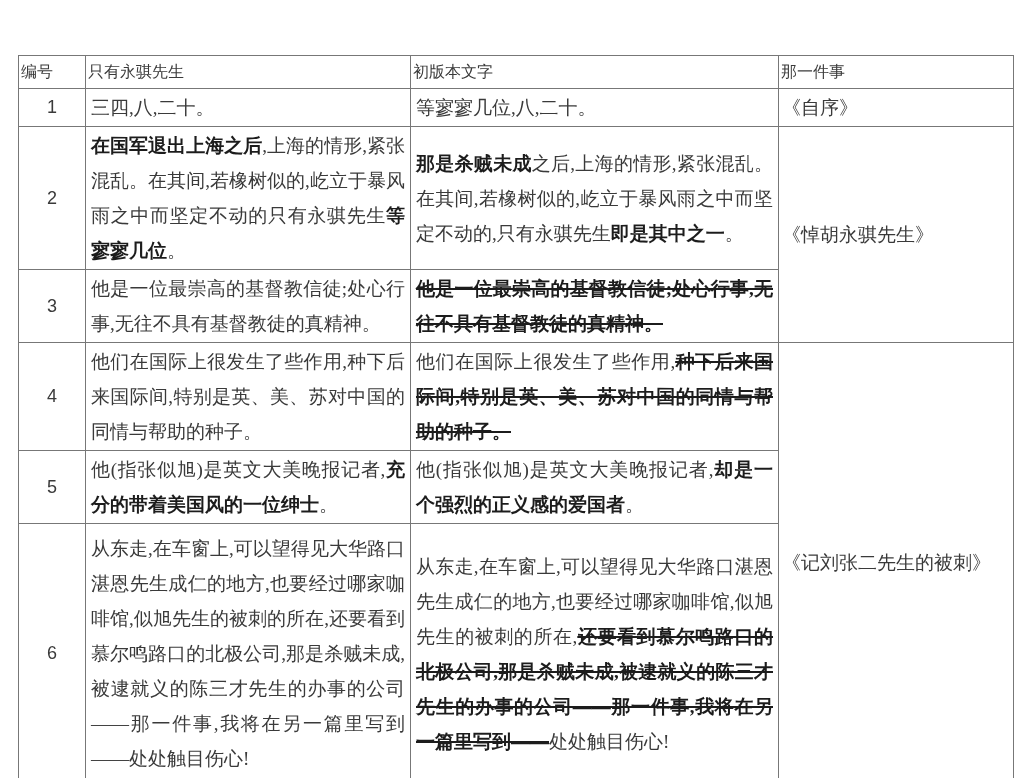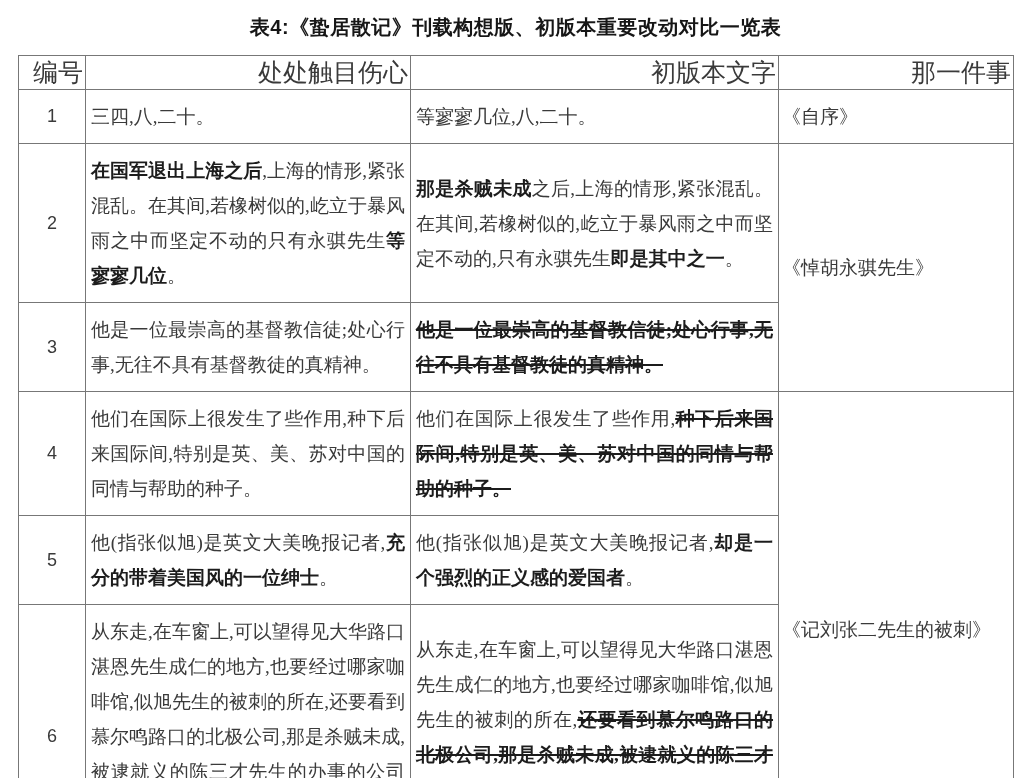--- a/index.html
+++ b/index.html
@@ -39,34 +39,34 @@
     font-size: 19px;
   }
   table.cmp th, table.cmp td {
     border: 1px solid #777777;
     vertical-align: middle;
     background: #ffffff;
   }
   table.cmp th {
     height: 32px;
     font-weight: 400;
-    text-align: right;
-    font-size: 25px;
+    text-align: left;
+    font-size: 16px;
     color: #3a3a3a;
     padding: 0 2px;
   }
   td.num {
     text-align: center;
     font-family: "Liberation Sans", "DejaVu Sans", sans-serif;
     font-size: 18px;
     color: #3a3a3a;
     padding: 0;
   }
   td.txt {
-    padding: 9px 5px;
+    padding: 1px 5px;
     line-height: 35px;
     text-align: justify;
     color: #3a3a3a;
   }
   td.src {
     padding: 1px 3px;
     line-height: 30px;
     text-align: left;
     color: #3a3a3a;
     margin-top: 29px;
@@ -84,33 +84,32 @@
   tbody tr.r1 { height: 138px; }
   tbody tr.r2 { height: 71px; }
   tbody tr.r3 { height: 105px; }
   tbody tr.r4 { height: 70px; }
   tbody tr.r5 { height: 260px; }
 </style>
 </head>
 <body>
 
 <div class="page">
-  <div class="title">表4:《蛰居散记》刊载构想版、初版本重要改动对比一览表</div>
 
   <table class="cmp">
     <colgroup>
       <col style="width:67px">
       <col style="width:325px">
       <col style="width:368px">
       <col style="width:235px">
     </colgroup>
     <thead>
       <tr>
         <th>编号</th>
-        <th>处处触目伤心</th>
+        <th>只有永骐先生</th>
         <th>初版本文字</th>
         <th>那一件事</th>
       </tr>
     </thead>
     <tbody id="tbody">
         <tr class="r0">
           <td class="num">1</td>
           <td class="txt"><span>三四,八,二十。</span></td>
           <td class="txt"><span>等寥寥几位,八,二十。</span></td>
           <td class="src" rowspan="1">《自序》</td>

